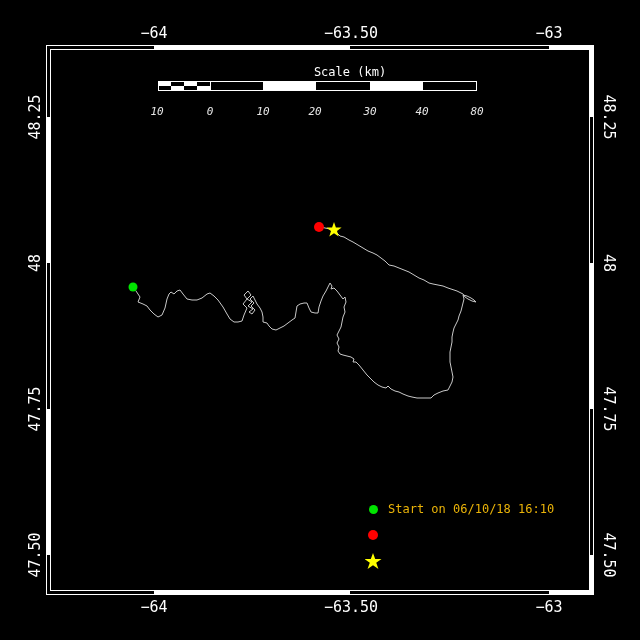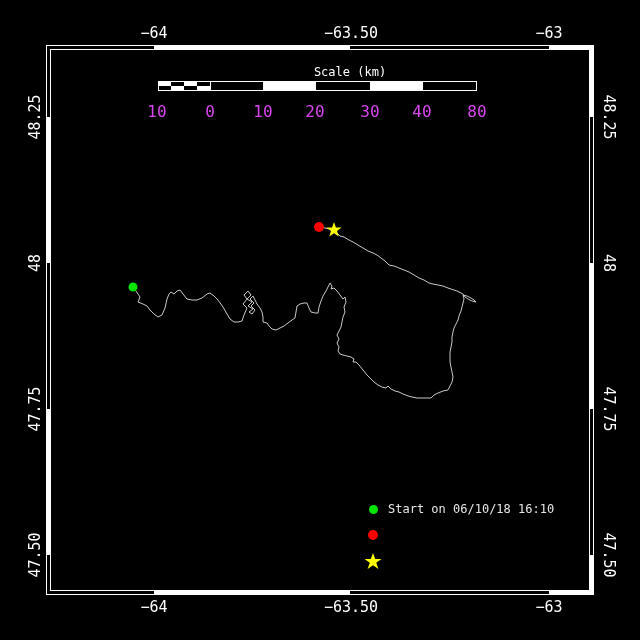--- a/index.html
+++ b/index.html
@@ -3,27 +3,27 @@
 <meta charset="utf-8">
 <style>
   html,body{margin:0;padding:0;background:#000;}
   #stage{position:relative;width:640px;height:640px;background:#000;overflow:hidden;
          font-family:"DejaVu Sans Mono",monospace;color:#fff;}
   #map-svg{position:absolute;left:0;top:0;}
   .axlab{position:absolute;font-size:15px;white-space:nowrap;color:#fff;}
   .axlab.h{transform:translate(-50%,-50%);}
   .axlab.rl{transform:translate(-50%,-50%) rotate(-90deg);}
   .axlab.rr{transform:translate(-50%,-50%) rotate(90deg);}
-  .sclab{position:absolute;font-size:16px;transform:translate(-50%,-50%);color:#d946ef;}
+  .sclab{position:absolute;font-size:11px;transform:translate(-50%,-50%);color:#e5e5e5;font-style:italic;}
   #scale-title{position:absolute;font-size:12px;transform:translate(-50%,-50%);color:#fff;}
   .legend-row{position:absolute;display:flex;align-items:center;height:18px;}
   .legend-marker{width:18px;display:flex;justify-content:center;align-items:center;}
   .dot{border-radius:50%;}
   .star{width:17px;height:16px;clip-path:polygon(50% 0%,63% 38%,100% 38%,69% 61%,82% 100%,50% 76%,18% 100%,31% 61%,0% 38%,37% 38%);}
-  .legend-text{font-size:12px;margin-left:6px;white-space:nowrap;color:#e5e5e5;}
+  .legend-text{font-size:12px;margin-left:6px;white-space:nowrap;color:#eab308;}
 </style>
 </head>
 <body>
 
 <div id="stage">
   <svg id="map-svg" width="640" height="640">
       <rect x="46.5" y="45.5" width="547" height="549" fill="none" stroke="#ffffff" stroke-width="1"></rect>
       <rect x="50.5" y="49.5" width="539" height="541" fill="none" stroke="#ffffff" stroke-width="1"></rect>
       <rect x="154" y="45" width="196" height="4" fill="#ffffff"></rect>
       <rect x="549" y="45" width="45" height="4" fill="#ffffff"></rect>

